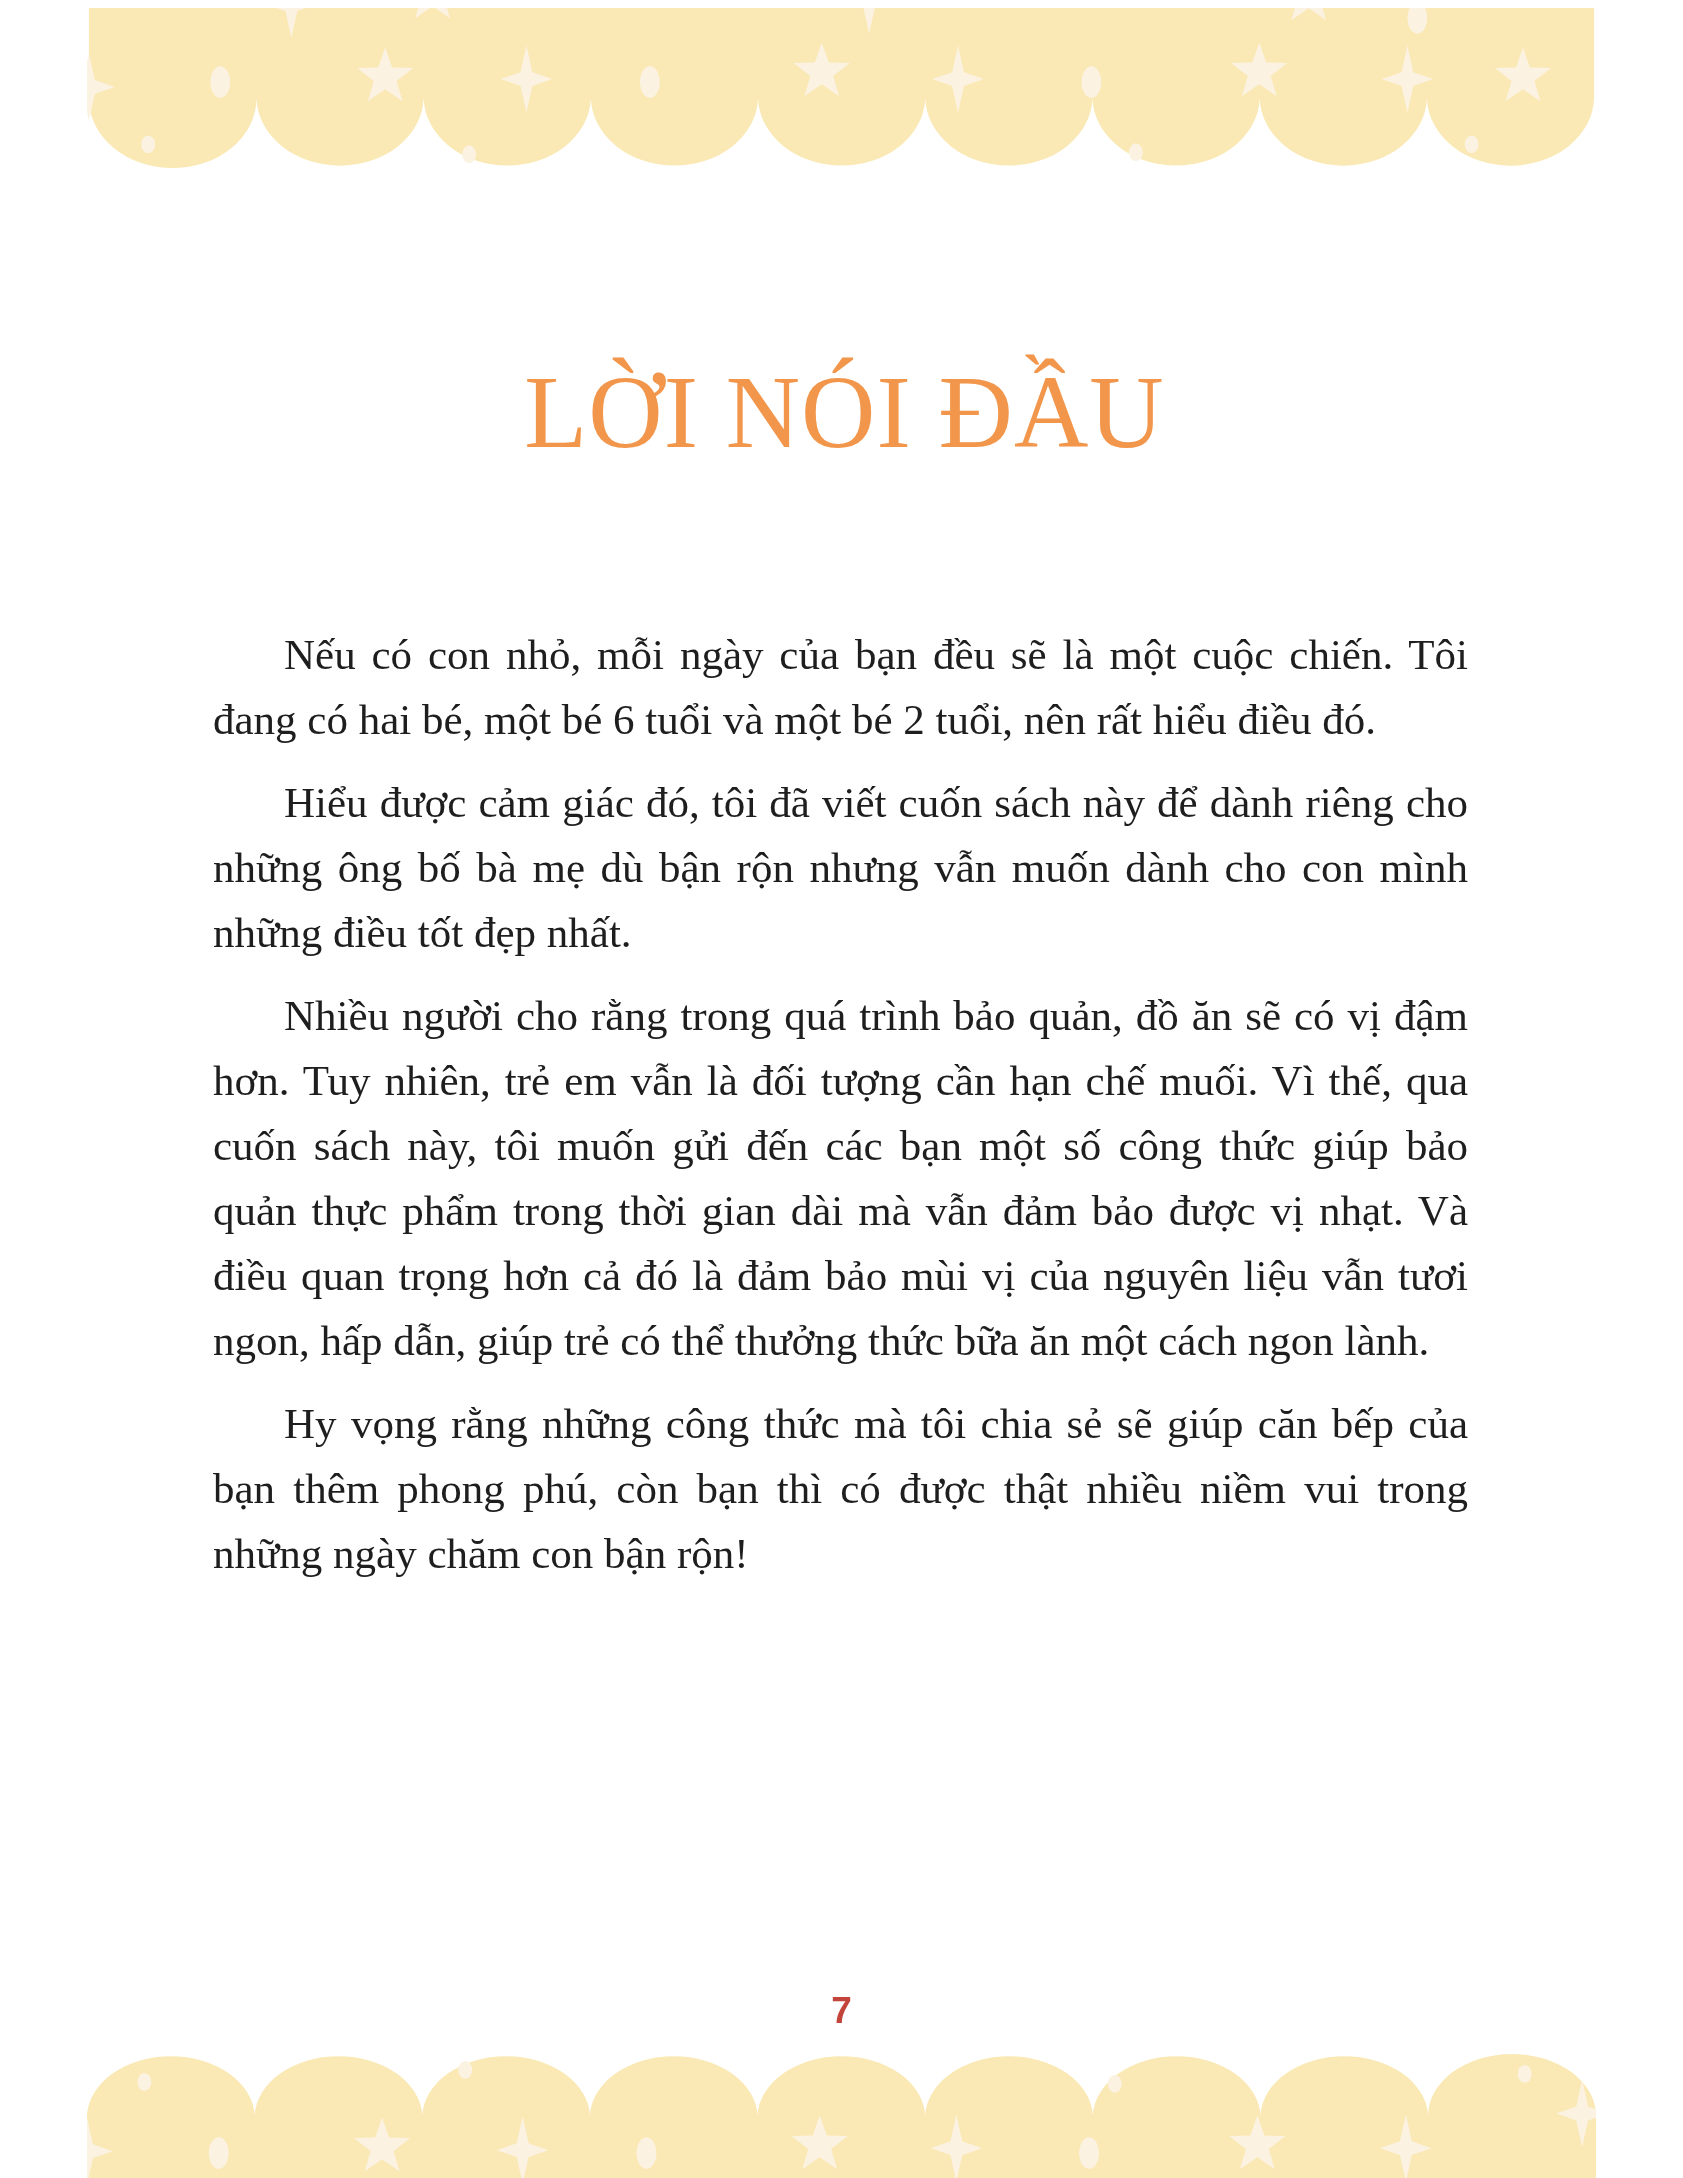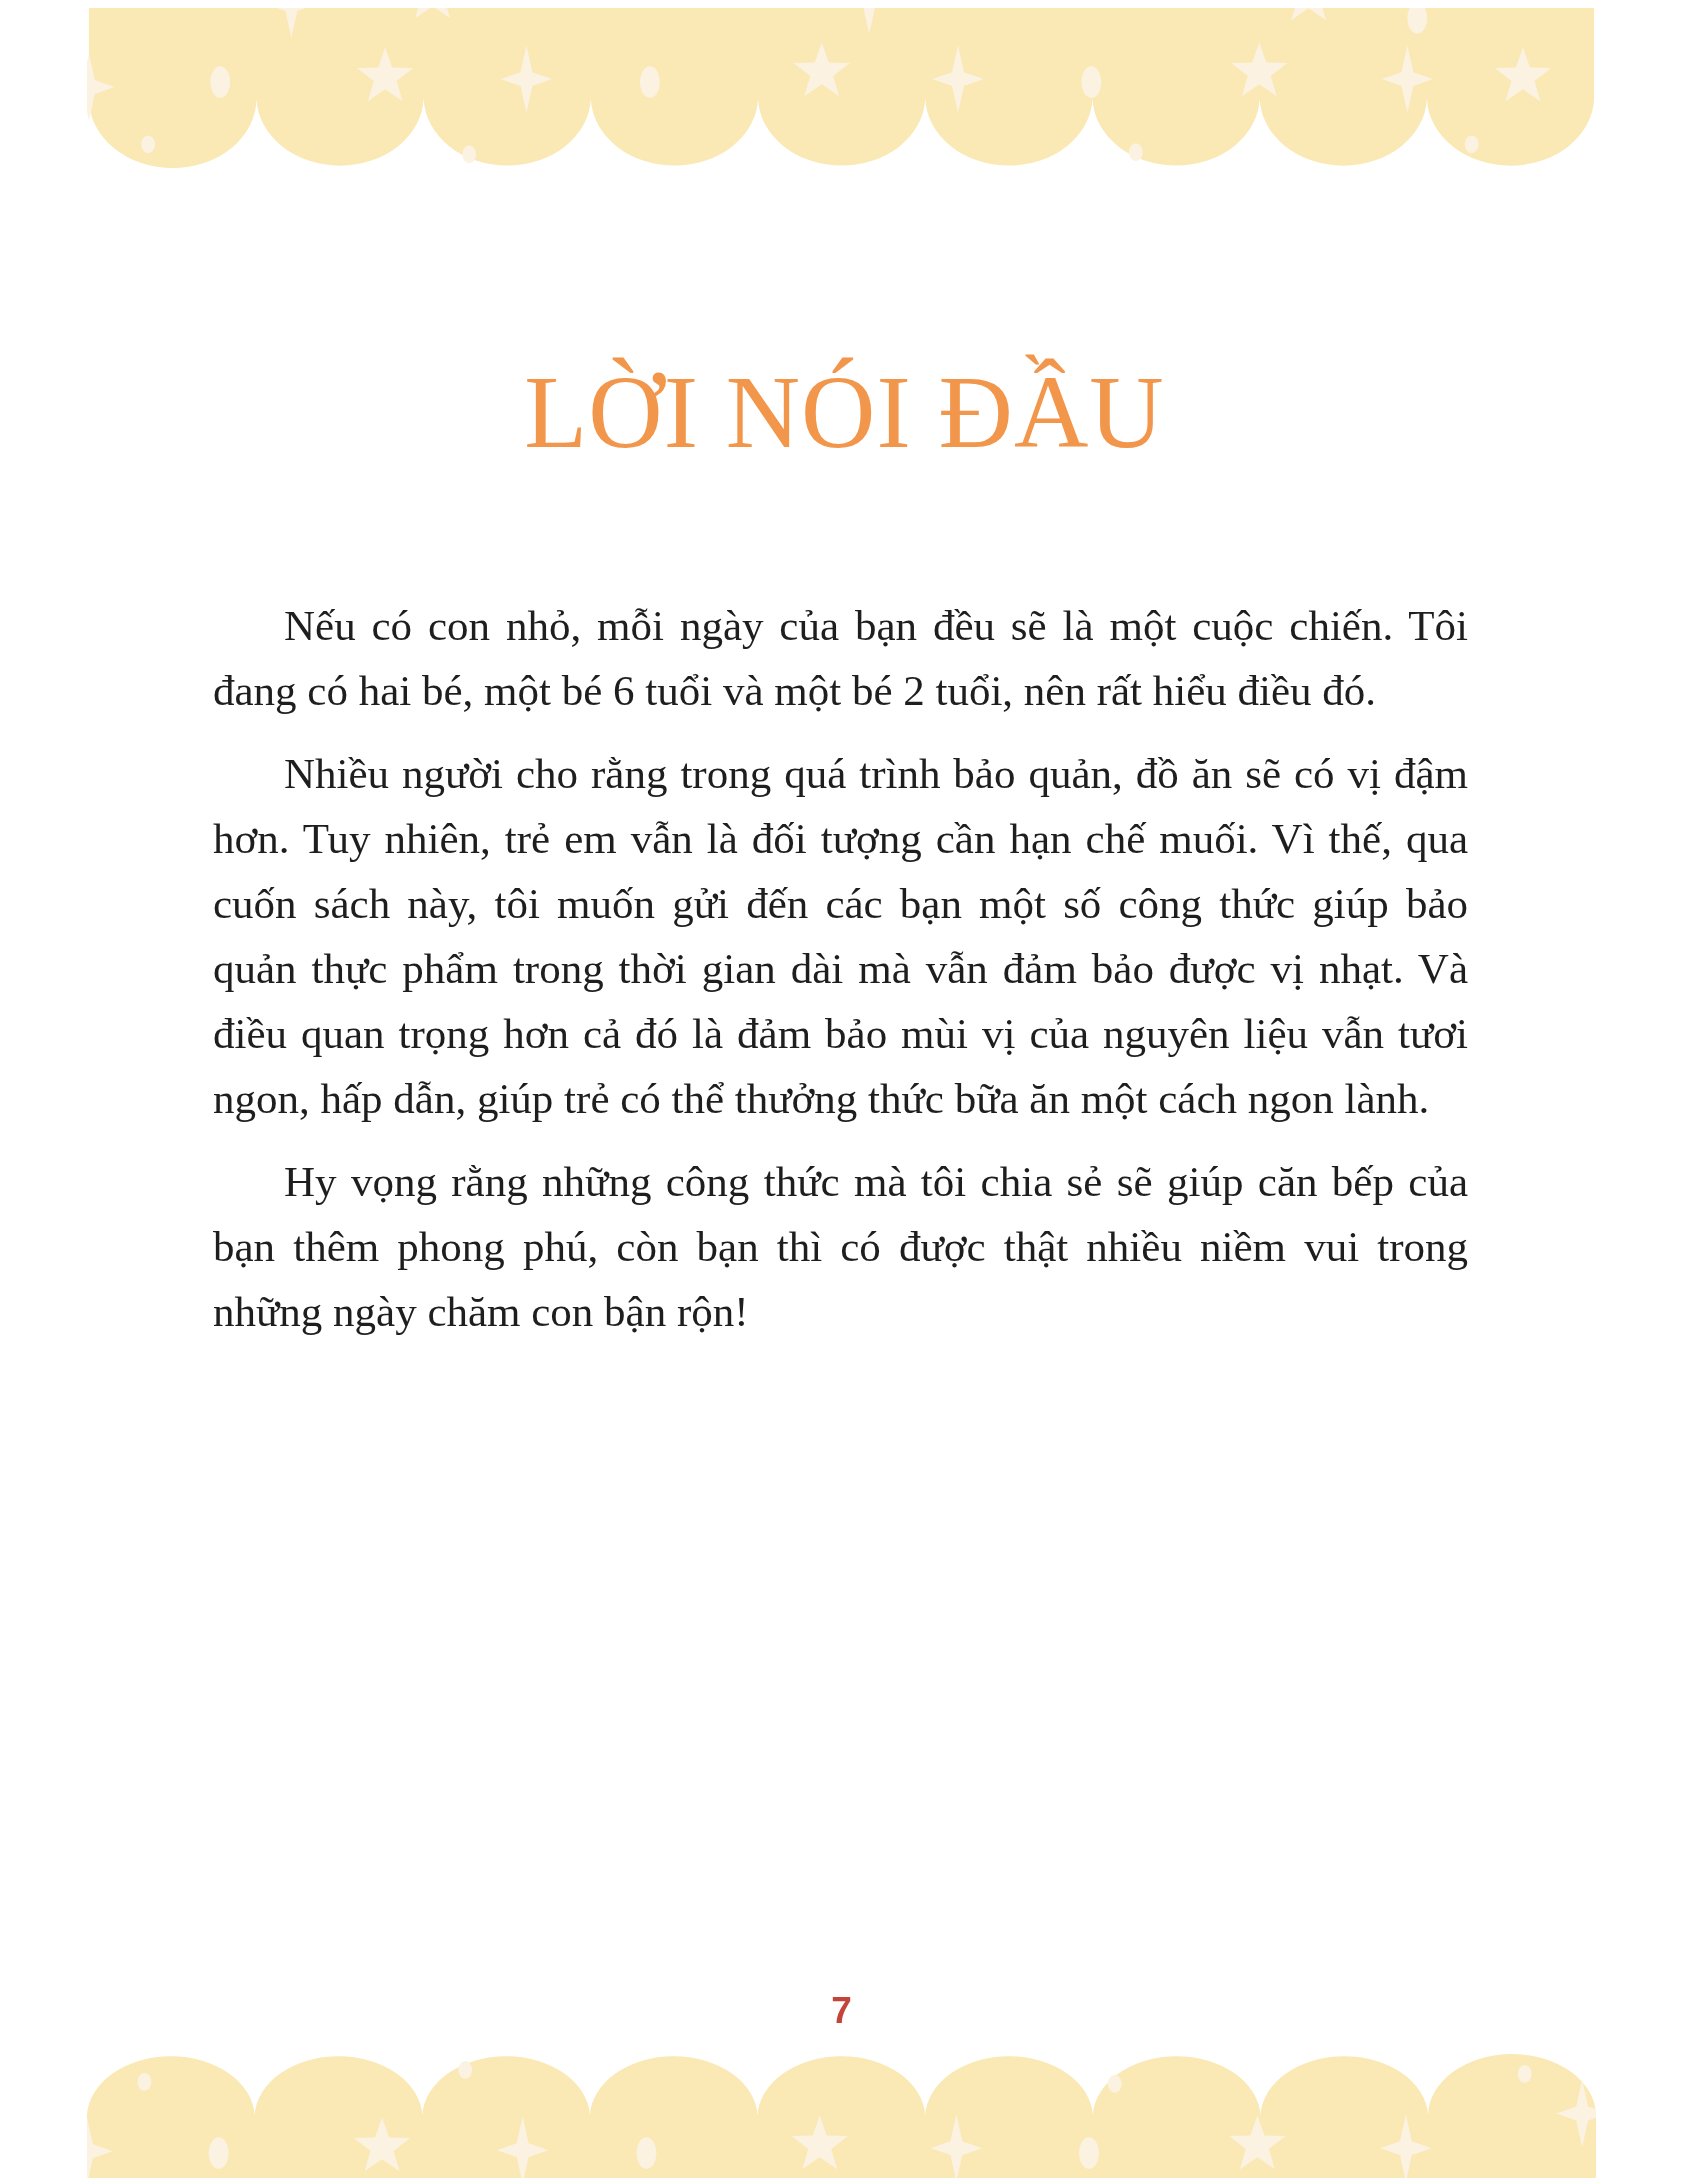--- a/index.html
+++ b/index.html
@@ -9,21 +9,21 @@
   }
   .banner{position:absolute;left:87px;width:1509px;display:block;}
   .banner-top{top:8px;height:160px;}
   .banner-bottom{bottom:0;height:124px;}
   .title{
     position:absolute;top:358px;left:0;width:100%;margin:3px;
     text-align:center;font-size:103px;font-weight:400;line-height:1;
     letter-spacing:1px;color:#F2964B;
   }
   .content{
-    position:absolute;top:593px;left:213px;width:1255px;
+    position:absolute;top:622px;left:213px;width:1255px;
     font-size:43px;line-height:65px;color:#1E1E1E;text-align:justify;
   }
   .content p{margin:0 0 18px 0;text-indent:71px;}
   .page-number{
     position:absolute;top:1990px;left:0;width:100%;text-align:center;
     font-family:"Liberation Sans","DejaVu Sans",sans-serif;
     font-weight:700;font-size:37px;color:#C2443A;
   }
 </style>
 </head>
@@ -63,20 +63,21 @@
       <use href="#tinydot" x="385" y="148"></use>
       <use href="#tinydot" x="1060" y="146"></use>
       <use href="#tinydot" x="1400" y="138"></use>
     </g>
   </svg>
 
   <h1 class="title">LỜI NÓI ĐẦU</h1>
 
   <main class="content">
     <p>Nếu có con nhỏ, mỗi ngày của bạn đều sẽ là một cuộc chiến. Tôi đang có hai bé, một bé 6 tuổi và một bé 2 tuổi, nên rất hiểu điều đó.</p>
+    <p>Hiểu được cảm giác đó, tôi đã viết cuốn sách này để dành riêng cho những ông bố bà mẹ dù bận rộn nhưng vẫn muốn dành cho con mình những điều tốt đẹp nhất.</p>
     <p>Nhiều người cho rằng trong quá trình bảo quản, đồ ăn sẽ có vị đậm hơn. Tuy nhiên, trẻ em vẫn là đối tượng cần hạn chế muối. Vì thế, qua cuốn sách này, tôi muốn gửi đến các bạn một số công thức giúp bảo quản thực phẩm trong thời gian dài mà vẫn đảm bảo được vị nhạt. Và điều quan trọng hơn cả đó là đảm bảo mùi vị của nguyên liệu vẫn tươi ngon, hấp dẫn, giúp trẻ có thể thưởng thức bữa ăn một cách ngon lành.</p>
     <p>Hy vọng rằng những công thức mà tôi chia sẻ sẽ giúp căn bếp của bạn thêm phong phú, còn bạn thì có được thật nhiều niềm vui trong những ngày chăm con bận rộn!</p>
   </main>
 
   <div class="page-number">7</div>
 
   <svg class="banner banner-bottom" viewBox="0 0 1524 125" aria-hidden="true">
     <path d="M0,62
              a84.7,62 0 0 1 169.3,0 a84.7,62 0 0 1 169.3,0 a84.7,62 0 0 1 169.3,0
              a84.7,62 0 0 1 169.3,0 a84.7,62 0 0 1 169.3,0 a84.7,62 0 0 1 169.3,0

